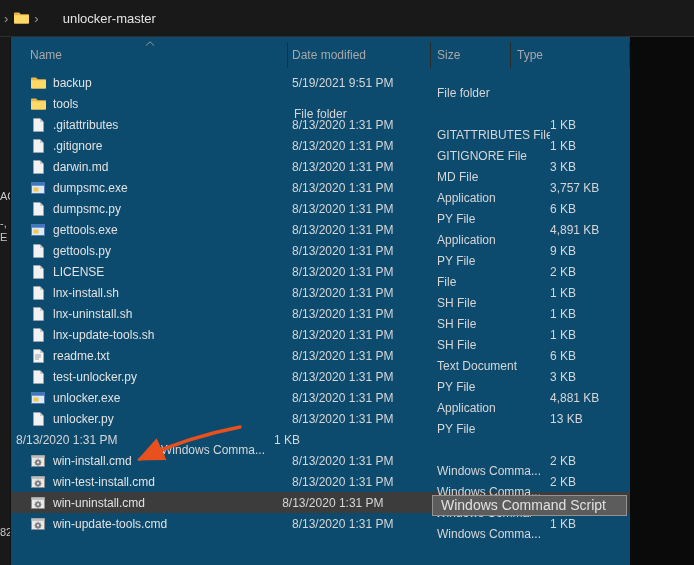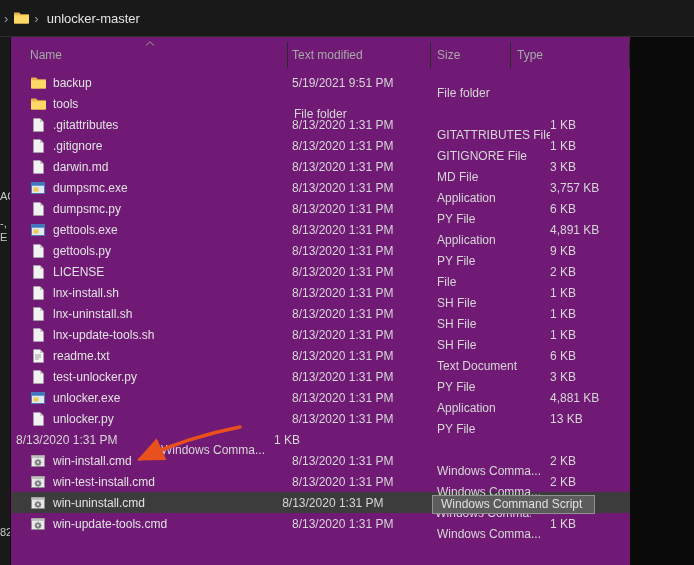--- a/index.html
+++ b/index.html
@@ -14,25 +14,25 @@
   
   .topbar {
     position:absolute; top:0; left:0; width:694px; height:37px;
     background:#191919;
     border-bottom:1px solid #2e2e2e;
     display:flex; align-items:center;
     font-size:13px;
   }
   .crumb-chevron { color:#9a9a9a; font-size:13px; padding:0 4px; cursor:default; }
   .crumb-folder { display:inline-flex; margin:0 1px; }
-  .crumb-label { color:#e4e4e4; padding:0 4px; }
+  .crumb-label { color:#e4e4e4; padding:0 4px;margin-left:16px; }
   
   .content {
     position:absolute; top:37px; left:0; width:630px; height:528px;
-    background:#701a75;
+    background:#0c4a6e;
   }
   
   .left-strip {
     position:absolute; top:37px; left:0; width:11px; height:528px;
     overflow:hidden; background:#191919; z-index:4;
     border-right:1px solid #111;
   }
   .frag { position:absolute; left:0; font-size:11px; color:#c8c8c8; white-space:nowrap; }
   
   .header {
@@ -54,21 +54,21 @@
   .row.highlighted { background:#3c3c3c;gap:29px; }
   .c-name { width:276px; display:flex; align-items:center; padding-left:18px; overflow:hidden; white-space:nowrap; }
   .c-name .icon { display:inline-flex; width:16px; height:16px; margin-right:7px; flex:0 0 16px; }
   .c-date { width:143px; padding-left:4px; color:#d6d6d6; white-space:nowrap; }
   .c-type { width:119px; padding-left:6px; color:#d6d6d6; white-space:nowrap; overflow:hidden;margin-top:20px; }
   .c-size { width:80px; padding-right:12px; color:#d6d6d6; white-space:nowrap; }
   
   .tooltip {
     position:absolute; left:432px; top:495px; z-index:6;
     background:#5c5c5c; border:1px solid #929292; color:#e0e0e0;
-    font-size:12px; padding:1px 12px 2px 8px; white-space:nowrap;
+    font-size:14px; padding:1px 20px 2px 8px; white-space:nowrap;
   }
   
   .annotation { position:absolute; top:0; left:0; z-index:7; pointer-events:none; }
 </style>
 </head>
 <body>
 
 <div class="topbar">
   <span class="crumb-chevron">›</span>
   <span class="crumb-folder" id="crumb-folder-icon">
@@ -86,21 +86,21 @@
   <div class="header">
     <div class="h h-name">
       <span class="sort">
         <svg width="9" height="5" viewBox="0 0 9 5">
             <path d="M0.5 4.5 L4.5 0.8 L8.5 4.5" fill="none" stroke="#9a9a9a" stroke-width="1"></path>
           </svg>
       </span>
       <span>Name</span>
     </div>
     <div class="h h-date">
-      <span>Text modified</span>
+      <span>Date modified</span>
     </div>
     <div class="h h-size">
       <span>Size</span>
     </div>
     <div class="h h-type">
       <span>Type</span>
     </div>
   </div>
 
   <div class="list" id="file-list">

